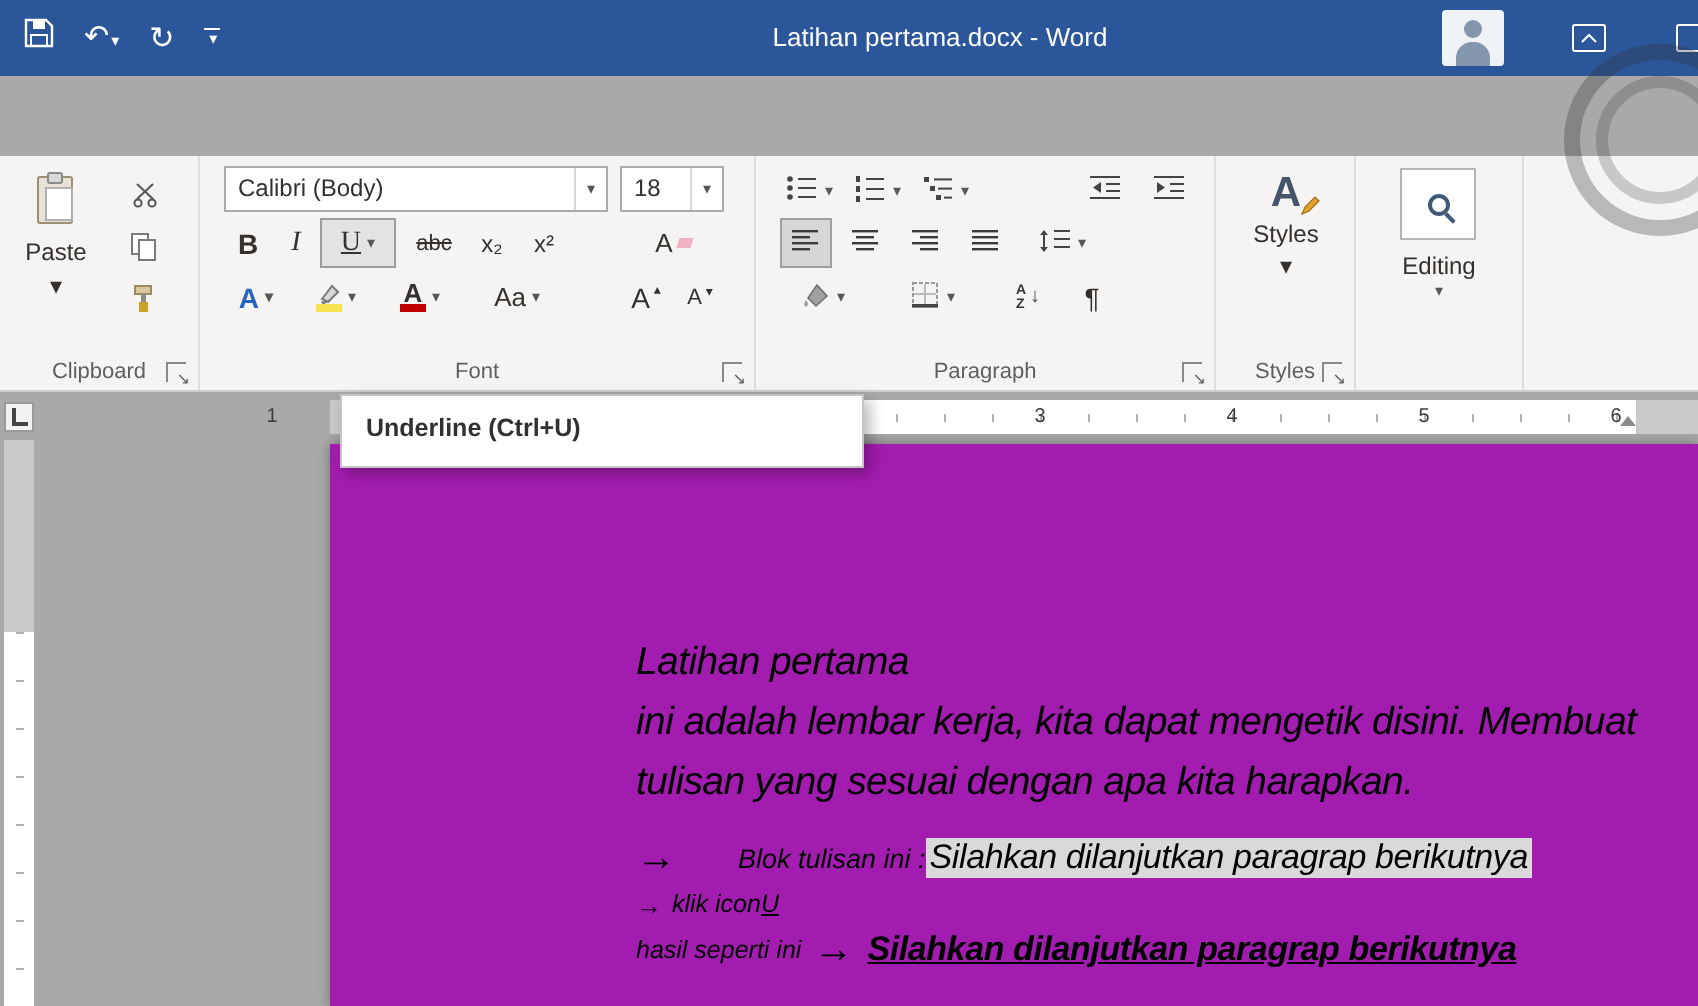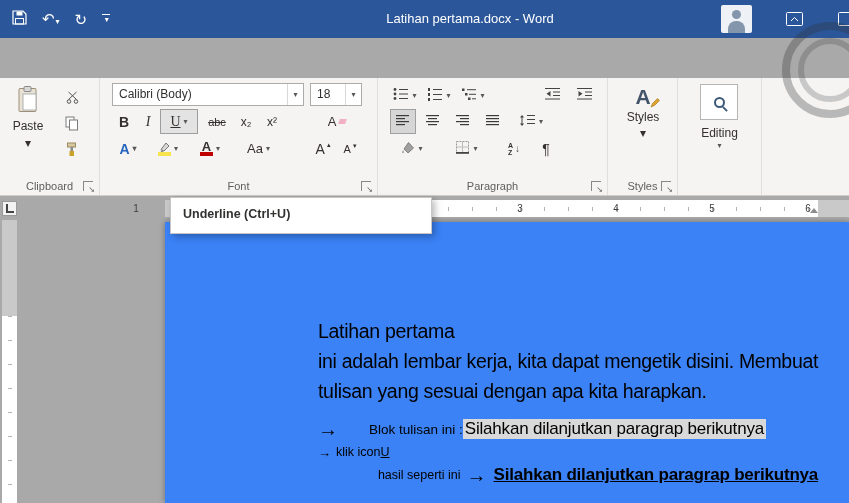--- a/index.html
+++ b/index.html
@@ -72,33 +72,33 @@
           background-image:repeating-linear-gradient(90deg,rgba(0,0,0,.30) 0 1px,transparent 1px 24px);
           background-size:100% 4px;background-position:0 center;background-repeat:no-repeat;}
   .rnum{position:absolute;top:7px;transform:translateX(-50%);font-size:10px;color:#3c3c3c;z-index:5;}
   .tri-down{position:absolute;width:0;height:0;border-left:4px solid transparent;border-right:4px solid transparent;border-top:5px solid #8c8c8c;}
   .tri-up{position:absolute;width:0;height:0;border-left:4px solid transparent;border-right:4px solid transparent;border-bottom:5px solid #8c8c8c;}
   .ind-box{position:absolute;width:9px;height:3px;background:#8c8c8c;}
   .vruler{position:absolute;left:2px;top:24px;width:15px;bottom:0;background:#c9c9c9;z-index:4;}
   .vwhite{position:absolute;left:0;right:0;top:96px;bottom:0;background:#fff;
           background-image:repeating-linear-gradient(180deg,rgba(0,0,0,.30) 0 1px,transparent 1px 24px);
           background-size:4px 100%;background-position:center 0;background-repeat:no-repeat;}
-  .page{position:absolute;left:165px;top:26px;right:0;bottom:0;background:#3b82f6;
-        box-shadow:0 0 6px rgba(0,0,0,.35);overflow:hidden;z-index:3;}
+  .page{position:absolute;left:165px;top:26px;right:0;bottom:0;background:#a21caf;
+        box-shadow:0 0 6px rgba(0,0,0,.35);overflow:hidden;z-index:3;font-style:italic;}
   .doc-text{position:absolute;left:153px;top:94px;white-space:nowrap;color:#000;}
   .bigline{font-size:19.5px;line-height:30px;letter-spacing:-0.3px;}
   .step{display:flex;align-items:center;}
   .arrow-big{font-size:20px;font-weight:bold;margin-right:7px;line-height:1;}
   .arrow-sm{font-size:13px;font-weight:bold;margin-right:5px;line-height:1;}
   .step1{margin-top:13px;}
   .step1-label{font-size:13.5px;margin-left:24px;}
   .sel-text{font-size:17px;background:#d9d9d9;padding:0 2px;letter-spacing:-0.2px;}
   .step2{margin-top:6px;font-size:12.5px;}
   .u-under{text-decoration:underline;}
-  .step3{margin-top:6px;justify-content:flex-end;}
+  .step3{margin-top:6px;}
   .step3-label{font-size:12.5px;margin-right:6px;}
   .result-text{font-size:17px;font-weight:bold;text-decoration:underline;letter-spacing:-0.2px;}
 
   
   .tooltip{position:absolute;left:170px;top:197px;width:262px;background:#fff;border:1px solid #c7c5c3;
            box-shadow:3px 3px 7px rgba(0,0,0,.28);z-index:60;padding:9px 12px 12px 12px;}
   .tt-title{font-size:12.5px;font-weight:bold;color:#323130;}
   .tt-desc{font-size:12px;color:#605e5c;margin-top:9px;}
 
   

